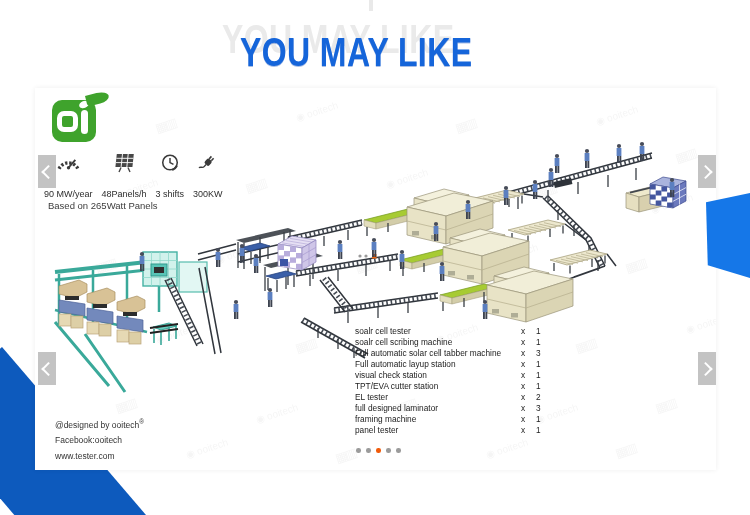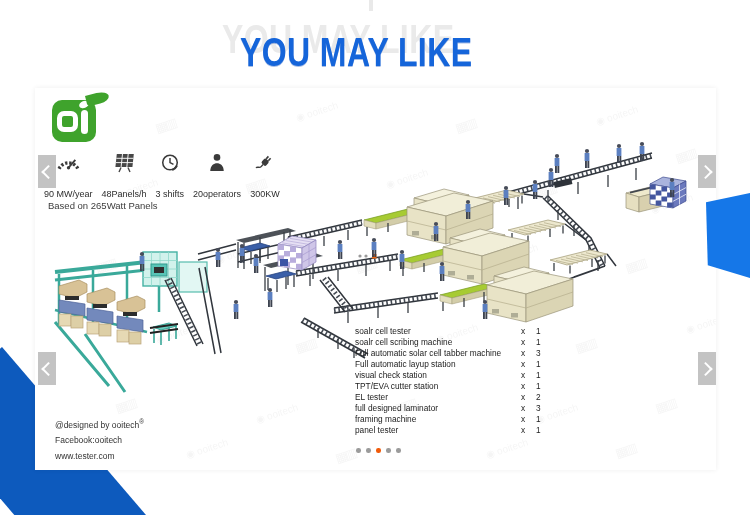--- a/index.html
+++ b/index.html
@@ -162,29 +162,20 @@
           <svg viewBox="0 0 22 22" width="20" height="20">
               <circle cx="11" cy="10.5" r="8" fill="none" stroke="#3b3b3b" stroke-width="1.7"></circle>
               <path d="M11,5.5 V10.5 L14.8,12.6" fill="none" stroke="#3b3b3b" stroke-width="1.6"></path>
               <path d="M13.5,18.6 a8.2,8.2 0 0 0 5,-4.4" fill="none" stroke="#3b3b3b" stroke-width="2.4"></path>
             </svg>
         </span>
         <span class="lb">3 shifts</span>
       </div>
       <div class="stat">
         <span class="ic">
-          <svg viewBox="0 0 20 22" width="18" height="20">
-              <circle cx="10" cy="4.8" r="3.7" fill="#3b3b3b"></circle>
-              <path d="M2.5,20 c0,-6.2 4,-8.7 7.5,-8.7 c3.5,0 7.5,2.5 7.5,8.7 Z" fill="#3b3b3b"></path>
-            </svg>
-        </span>
-        <span class="lb">20operators</span>
-      </div>
-      <div class="stat">
-        <span class="ic">
           <svg viewBox="0 0 22 22" width="20" height="20">
               <g transform="rotate(42 11 10)">
                 <rect x="8" y="6.5" width="6.4" height="7" rx="2" fill="#3b3b3b"></rect>
                 <line x1="9.6" y1="6.5" x2="9.6" y2="2.8" stroke="#3b3b3b" stroke-width="1.7"></line>
                 <line x1="12.8" y1="6.5" x2="12.8" y2="2.8" stroke="#3b3b3b" stroke-width="1.7"></line>
                 <path d="M11.2,13.5 v3 c0,2.6 -3.2,2.4 -3.4,4.8" fill="none" stroke="#3b3b3b" stroke-width="1.5"></path>
               </g>
             </svg>
         </span>
         <span class="lb">300KW</span>

